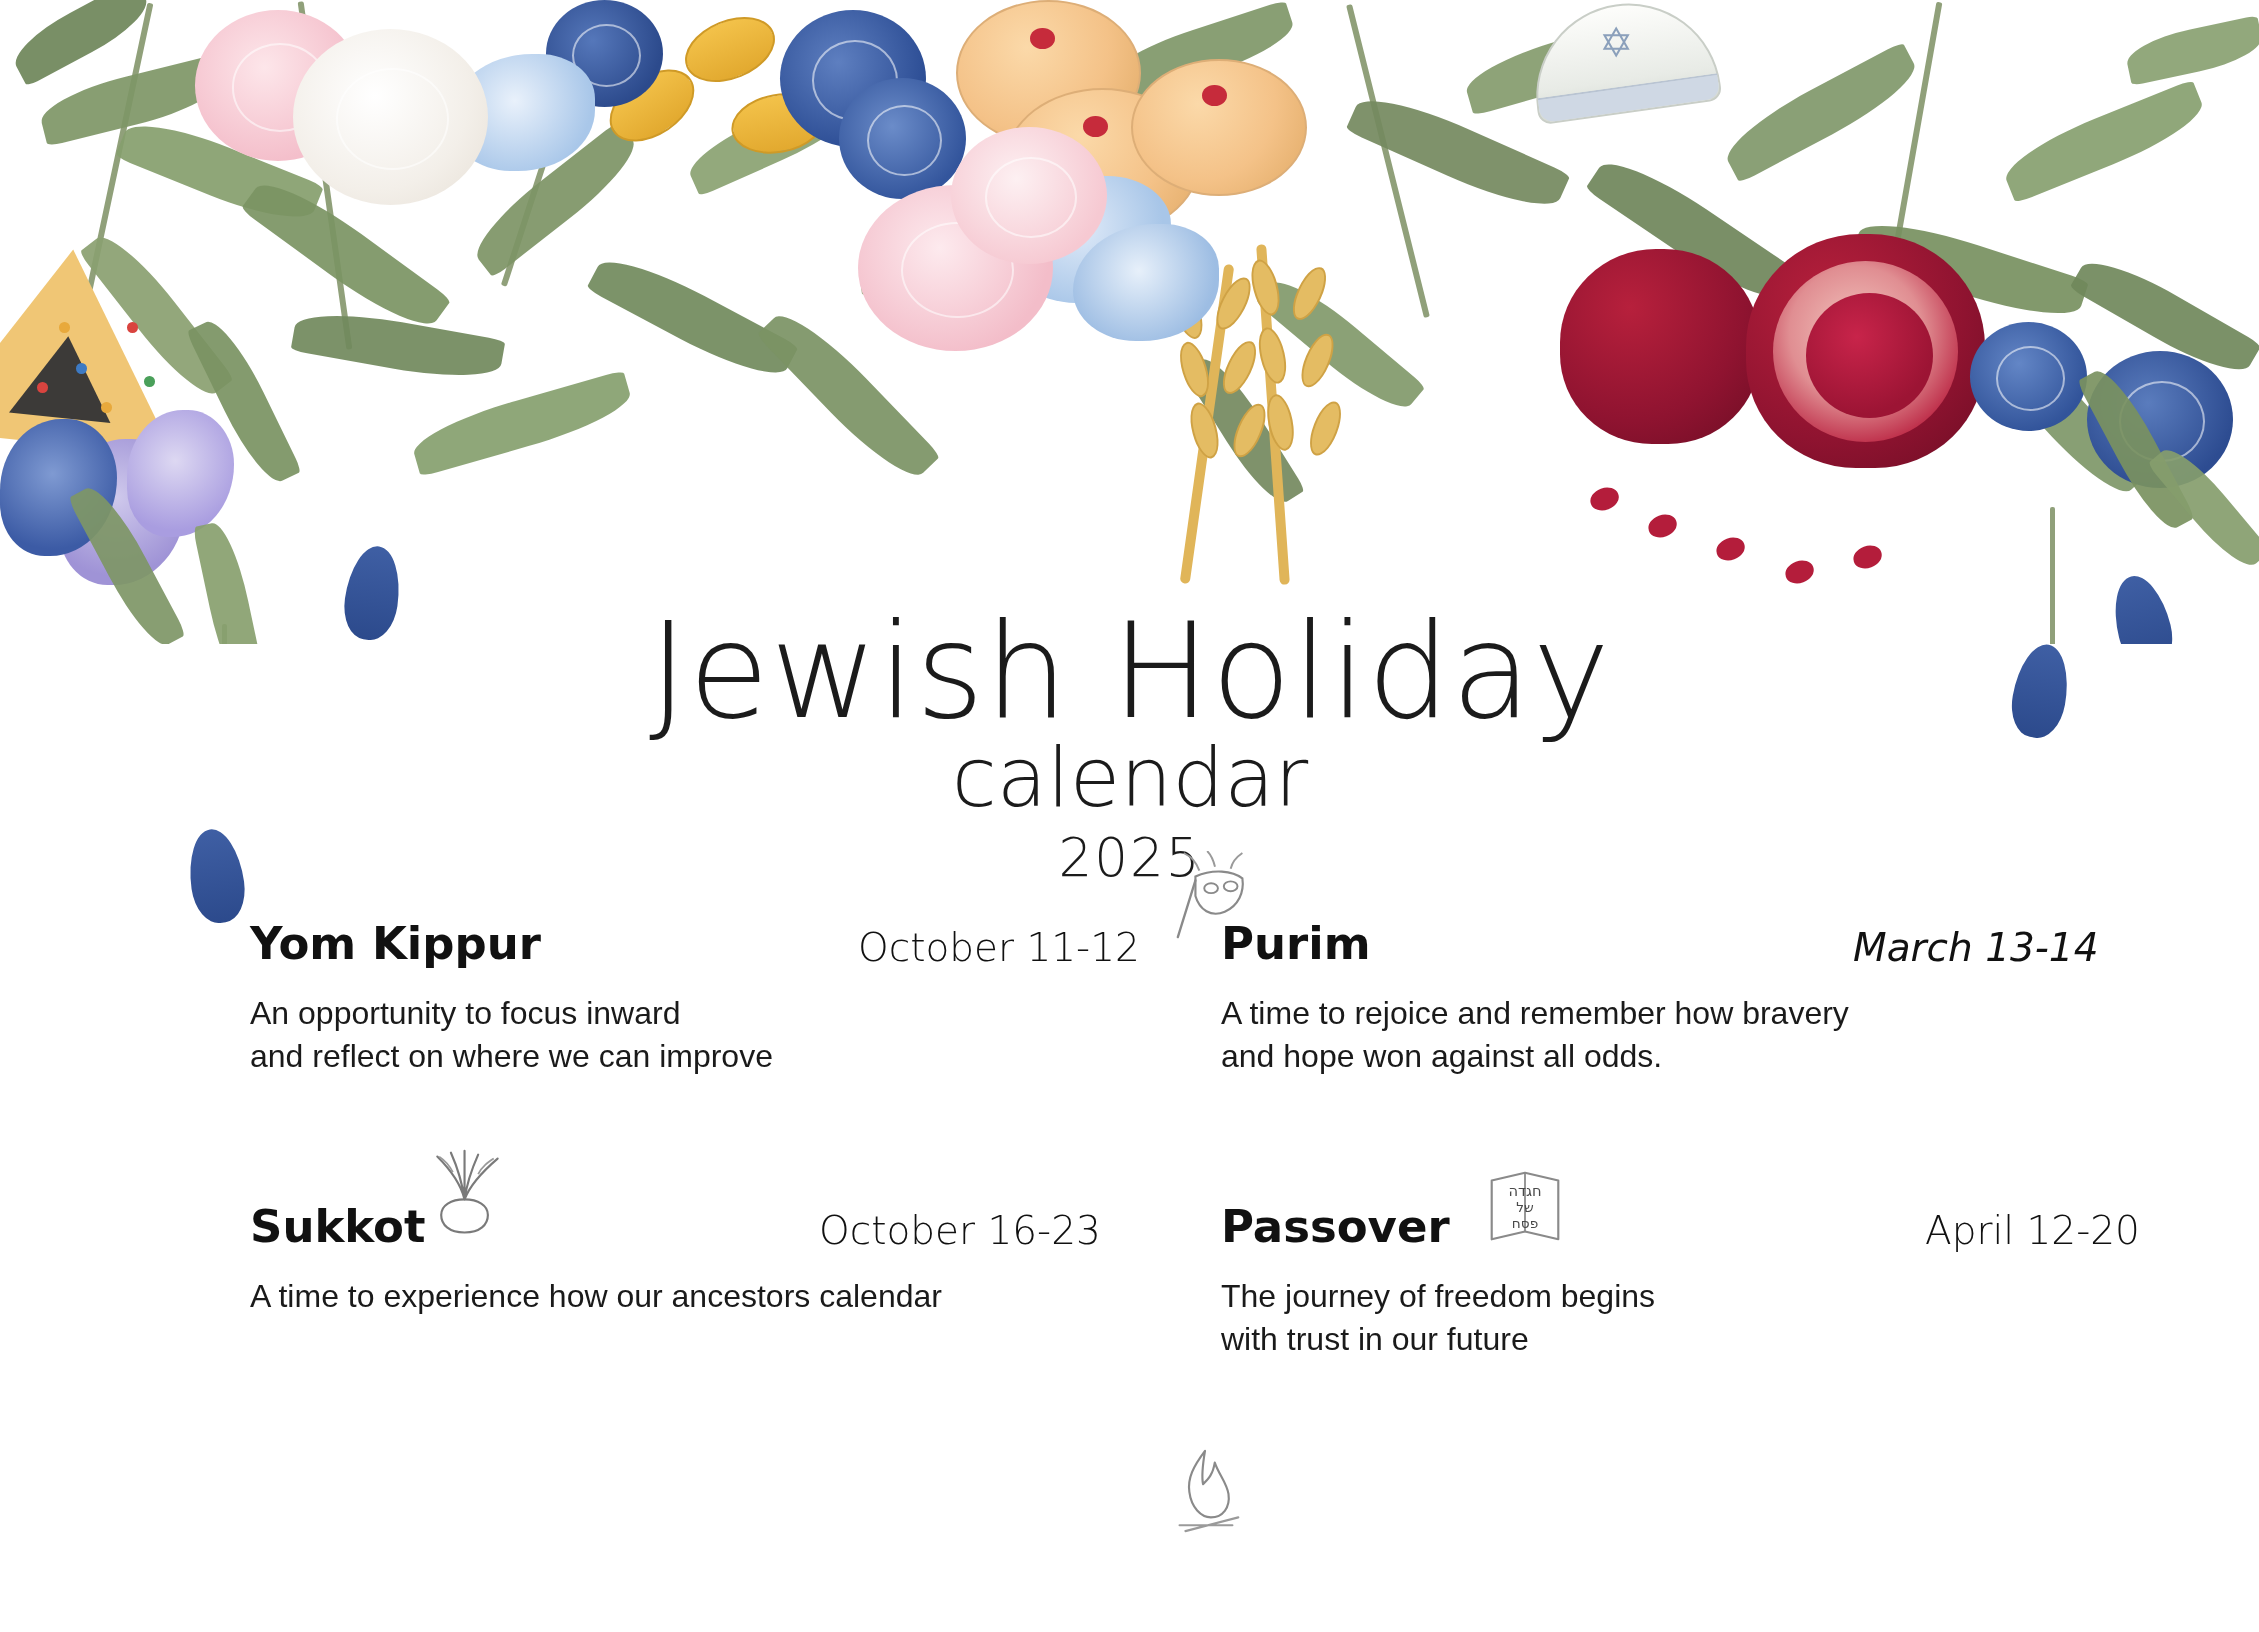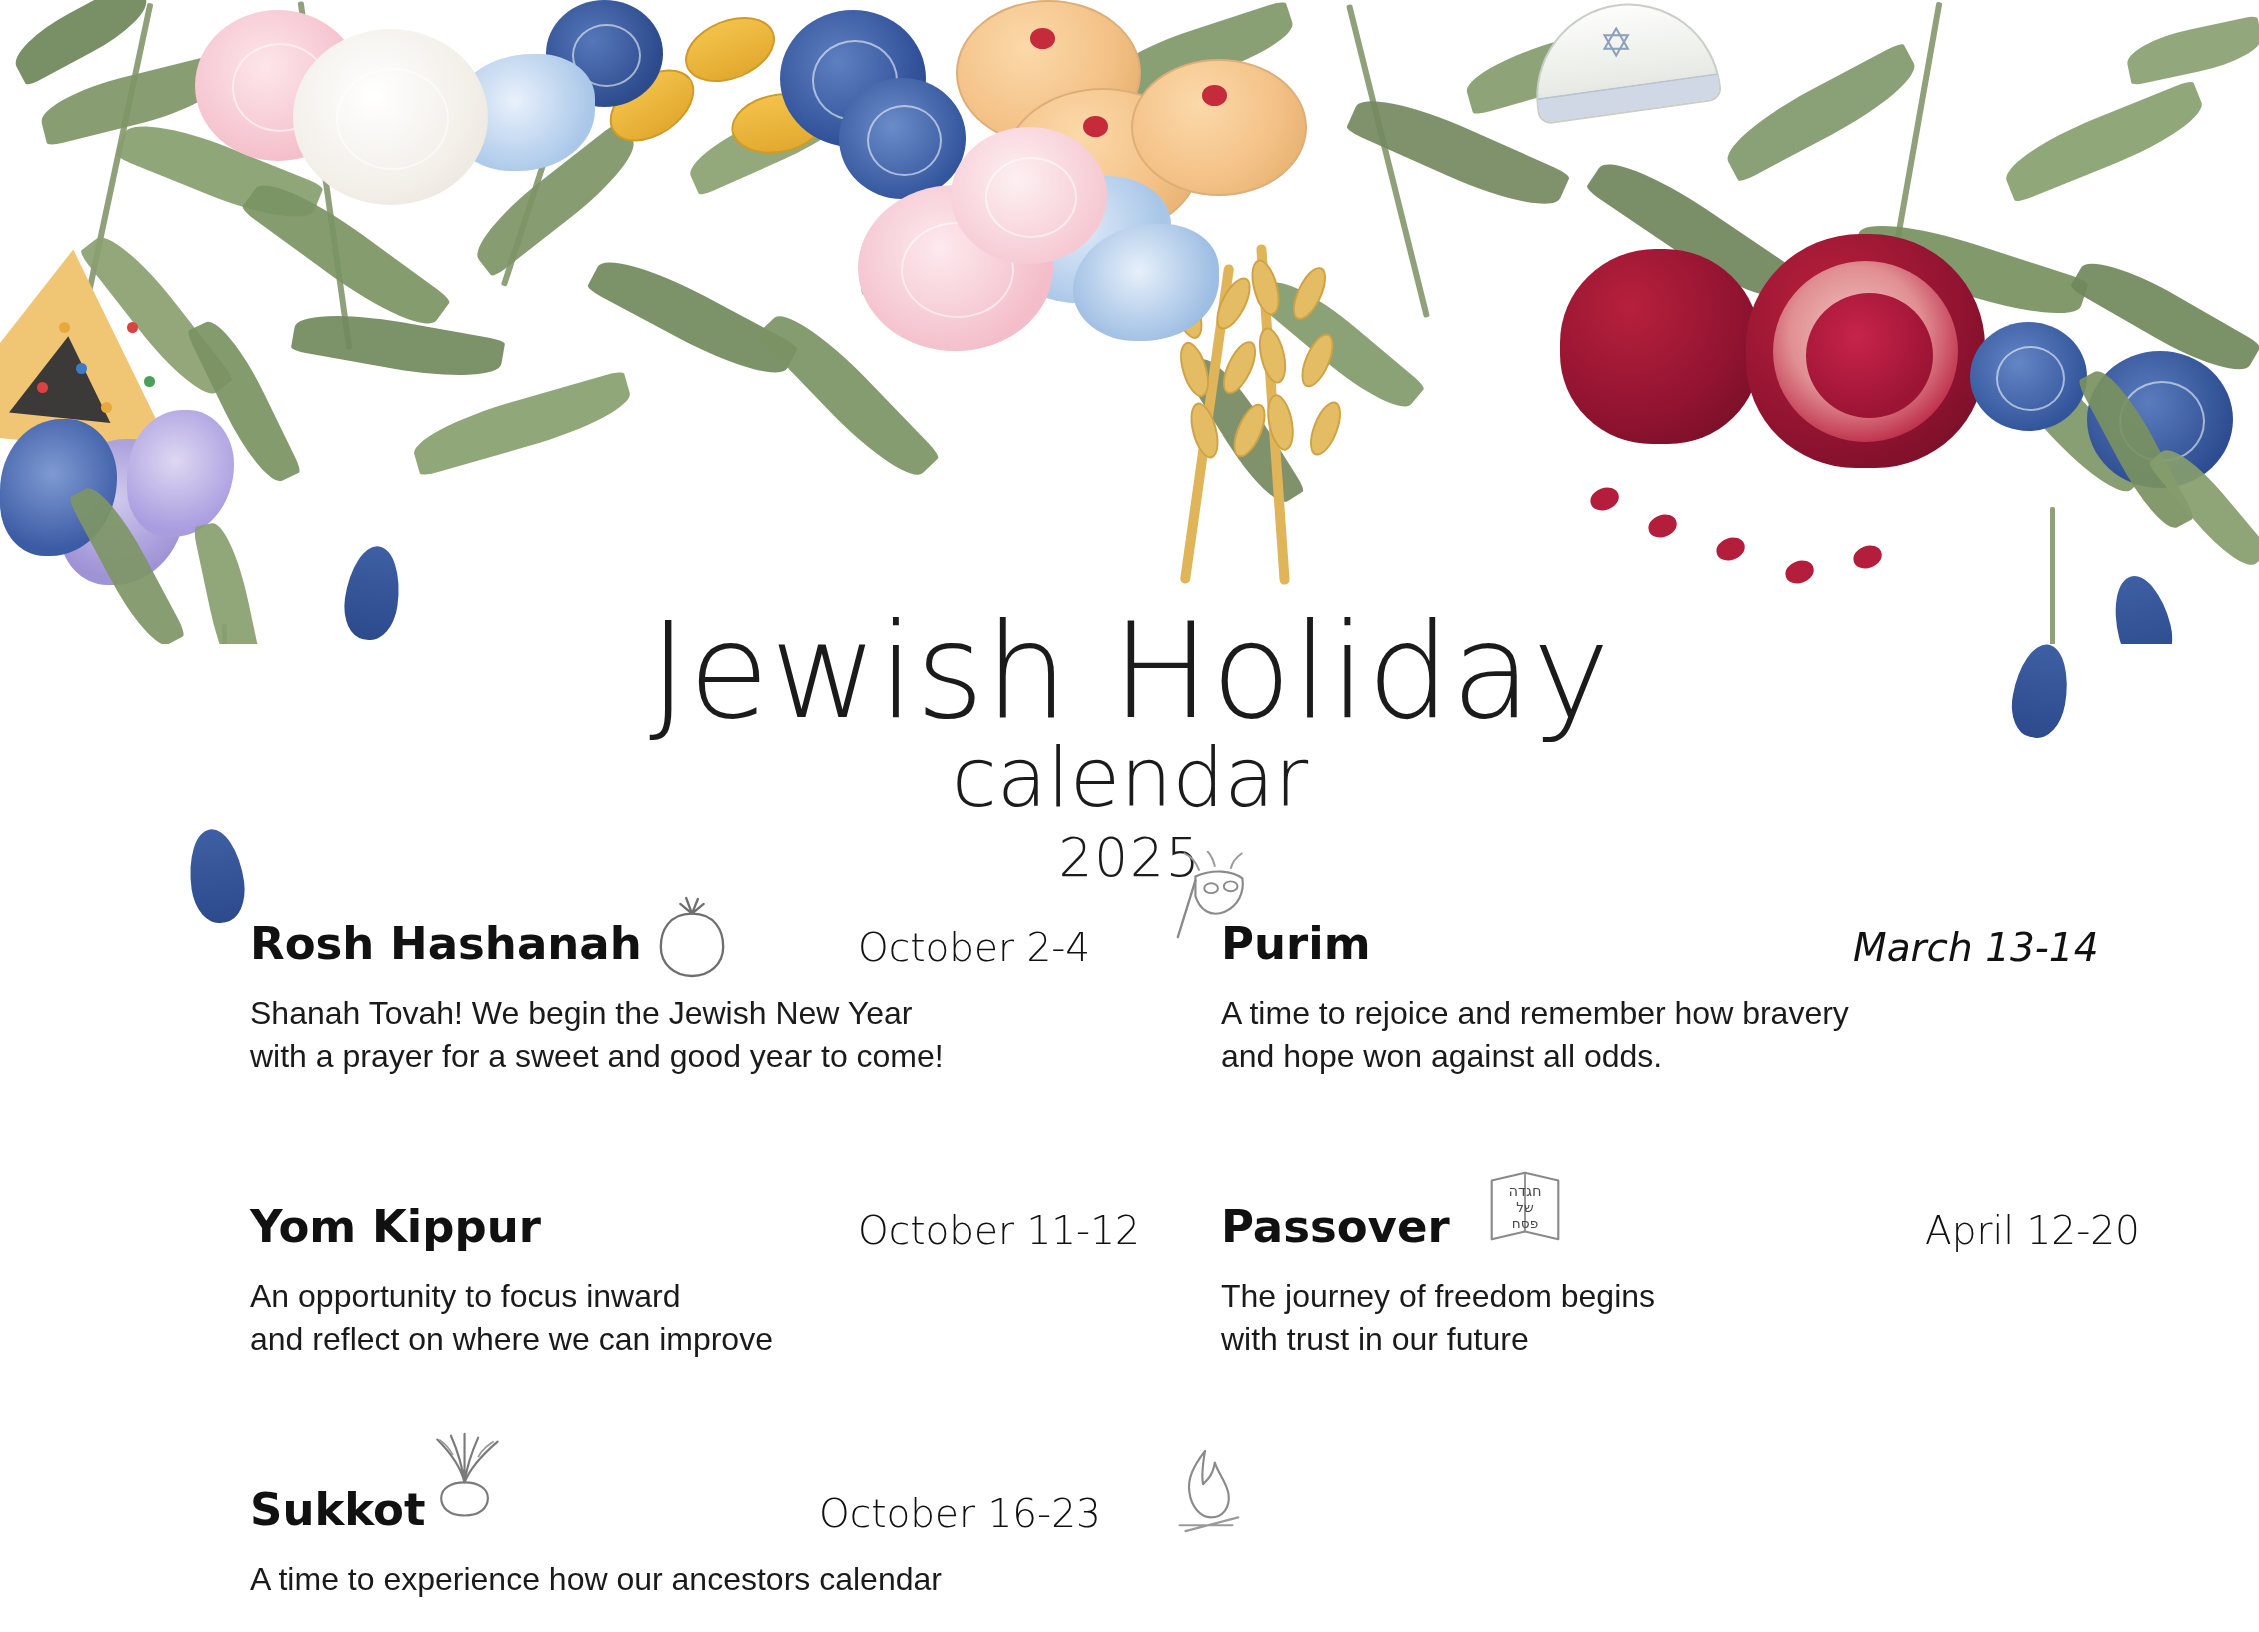--- a/index.html
+++ b/index.html
@@ -360,34 +360,20 @@
   <div class="title-block">
     <div class="title-main">Jewish Holiday</div>
     <div class="title-sub">calendar</div>
     <div class="title-year">2025</div>
   </div>
 
   <div class="holidays">
 
     <div class="col left">
 
-      <div class="entry">
-        <div class="icon-deco" style="left:653px;top:-21.5px;">
-          <svg width="78" height="84" viewBox="0 0 80 86">
-            <path d="M40 18 C16 18 8 36 8 52 C8 70 22 82 40 82 C58 82 72 70 72 52 C72 36 64 18 40 18 Z" fill="none" stroke="#6f6f6f" stroke-width="2.4"></path>
-            <path d="M40 18 L34 2 M40 18 L46 3 M40 18 L28 8 M40 18 L52 8" fill="none" stroke="#6f6f6f" stroke-width="2.4" stroke-linecap="round"></path>
-          </svg>
-        </div>
-        <div class="entry-head">
-          <span class="holiday-name">Rosh Hashanah</span>
-          <span class="holiday-date">October 2-4</span>
-        </div>
-        <div class="holiday-desc">Shanah Tovah! We begin the Jewish New Year
-with a prayer for a sweet and good year to come!</div>
-      </div>
 
       <div class="entry">
         <div class="entry-head">
           <span class="holiday-name">Yom Kippur</span>
           <span class="holiday-date">October 11-12</span>
         </div>
         <div class="holiday-desc">An opportunity to focus inward
 and reflect on where we  can improve</div>
       </div>
 

